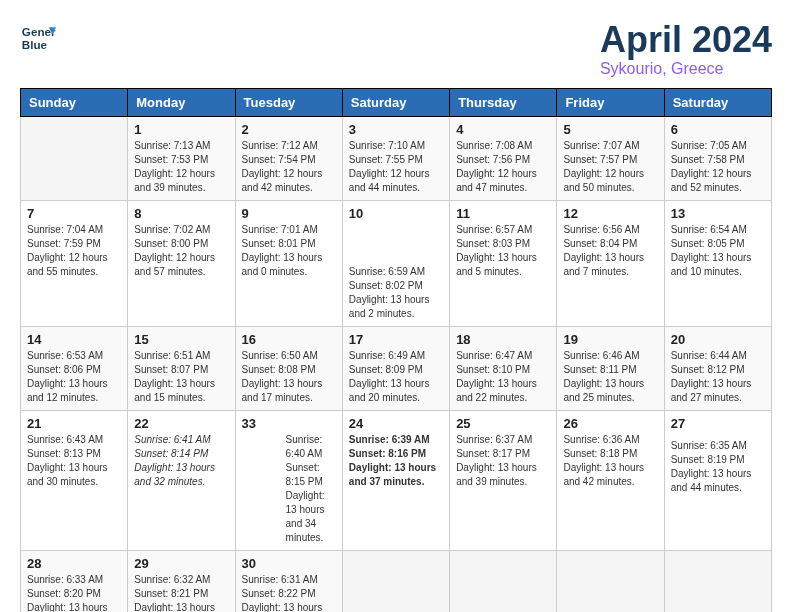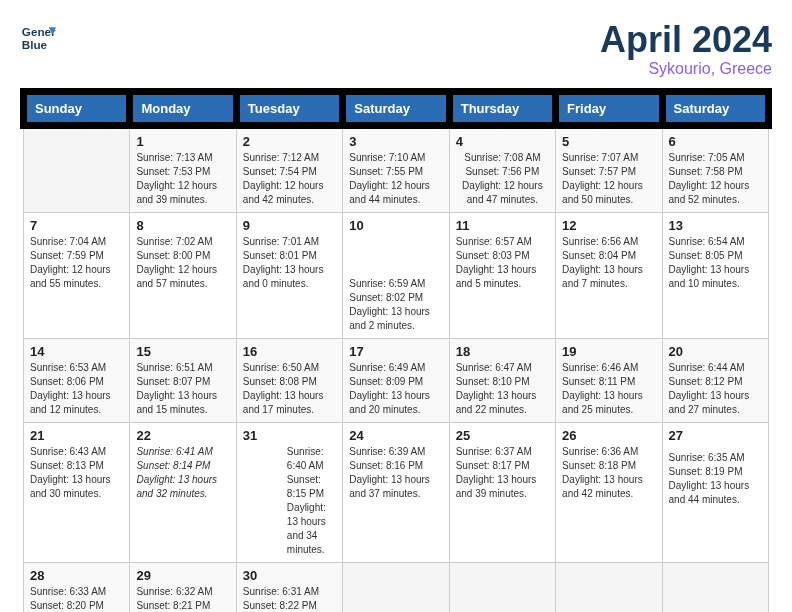--- a/index.html
+++ b/index.html
@@ -19,21 +19,21 @@
     .logo {
       display: flex;
       align-items: center;
       gap: 4px;
     }
     .logo-icon {
       width: 36px;
       height: 36px;
     }
     .title-section {
-      text-align: right;
+      text-align: left;
     }
     .month-title {
       font-size: 36px;
       font-weight: bold;
       color: #1a3a5c;
       line-height: 1.1;
     }
     .location {
       font-size: 16px;
       color: #8b5cf6;
@@ -43,21 +43,21 @@
       border-collapse: collapse;
       font-size: 11px;
     }
     thead tr th {
       background-color: #2a6db5;
       color: white;
       text-align: left;
       padding: 6px 8px;
       font-size: 13px;
       font-weight: bold;
-      border: 7px solid #000000;
+      border: 1px solid #000000;
     }
     tbody tr td {
       border: 1px solid #ccc;
       vertical-align: top;
       padding: 5px 6px;
       width: calc(100% / 7);
       min-height: 80px;
       background: #fff;
     }
     tbody tr:nth-child(odd) td {
@@ -128,21 +128,21 @@
 Daylight: 12 hours and 42 minutes.</div>
         </td>
         <td>
           <span class="day-number">3</span>
           <div class="day-info" style="white-space: pre-line;">Sunrise: 7:10 AM
 Sunset: 7:55 PM
 Daylight: 12 hours and 44 minutes.</div>
         </td>
         <td>
           <span class="day-number">4</span>
-          <div class="day-info" style="white-space: pre-line; text-align: center;">Sunrise: 7:08 AM
+          <div class="day-info" style="white-space: pre-line;">Sunrise: 7:08 AM
 Sunset: 7:56 PM
 Daylight: 12 hours and 47 minutes.</div>
         </td>
         <td>
           <span class="day-number">5</span>
           <div class="day-info" style="white-space: pre-line;">Sunrise: 7:07 AM
 Sunset: 7:57 PM
 Daylight: 12 hours and 50 minutes.</div>
         </td>
         <td>
@@ -247,28 +247,28 @@
 Sunset: 8:13 PM
 Daylight: 13 hours and 30 minutes.</div>
         </td>
         <td>
           <span class="day-number">22</span>
           <div class="day-info" style="white-space: pre-line; font-style: italic;">Sunrise: 6:41 AM
 Sunset: 8:14 PM
 Daylight: 13 hours and 32 minutes.</div>
         </td>
         <td>
-          <span class="day-number">31</span>
+          <span class="day-number">33</span>
           <div class="day-info" style="white-space: pre-line; margin-left: 44px;">Sunrise: 6:40 AM
 Sunset: 8:15 PM
 Daylight: 13 hours and 34 minutes.</div>
         </td>
         <td>
           <span class="day-number">24</span>
-          <div class="day-info" style="white-space: pre-line;">Sunrise: 6:39 AM
+          <div class="day-info" style="white-space: pre-line; font-weight: bold;">Sunrise: 6:39 AM
 Sunset: 8:16 PM
 Daylight: 13 hours and 37 minutes.</div>
         </td>
         <td>
           <span class="day-number">25</span>
           <div class="day-info" style="white-space: pre-line;">Sunrise: 6:37 AM
 Sunset: 8:17 PM
 Daylight: 13 hours and 39 minutes.</div>
         </td>
         <td>

